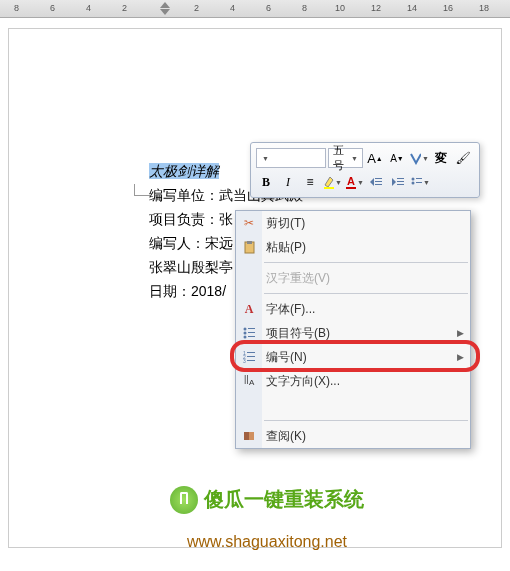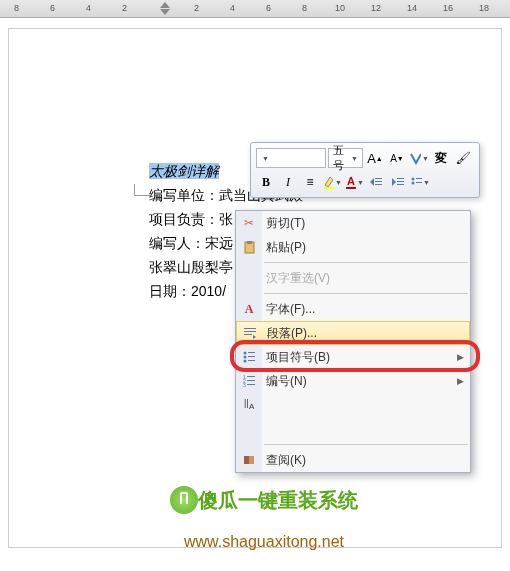--- a/index.html
+++ b/index.html
@@ -30,21 +30,21 @@
     .menu-item.highlighted-item { background: linear-gradient(#fef7d8, #fde8a8); border: 1px solid #e8c860; }
     .menu-icon { width: 18px; height: 18px; margin-right: 8px; display: flex; align-items: center; justify-content: center; font-size: 12px; }
     .menu-label { flex: 1; color: #333; }
     .menu-item.disabled .menu-label { color: #aaa; }
     .menu-arrow { font-size: 9px; color: #666; }
     .menu-sep { height: 1px; background: #c8ccd4; margin: 3px 2px 3px 28px; }
     
     .red-highlight { position: absolute; top: 340px; left: 230px; width: 250px; height: 32px; border: 4px solid #e03030; border-radius: 14px; z-index: 20; pointer-events: none; }
     
     .watermark { position: absolute; bottom: 20px; left: 170px; text-align: center; z-index: 30; }
-    .wm-logo { display: flex; align-items: center; }
+    .wm-logo { display: flex; align-items: flex-start; gap: 6px; }
     .wm-icon { width: 28px; height: 28px; background: radial-gradient(#a0e060, #60b030); border-radius: 50%; position: relative; }
     .wm-icon::before { content: ""; position: absolute; top: 6px; left: 10px; width: 4px; height: 10px; border: 2px solid #fff; border-radius: 2px 2px 0 0; border-bottom: none; }
     .wm-text { color: #58a818; font-size: 20px; font-weight: bold; }
     .wm-url { color: #a16207; font-size: 16px; margin-top: 19px; }
     
     svg { display: block; }
   </style>
 </head>
 <body>
 
@@ -69,21 +69,21 @@
 </div>
 
 <div class="page-area">
   <div class="cursor-mark"></div>
   <div class="doc-content">
     <div class="doc-line"><span class="highlighted">太极剑详解</span></div>
     <div class="doc-line"><span>编写单位：武当山真武殿</span></div>
     <div class="doc-line"><span>项目负责：张</span></div>
     <div class="doc-line"><span>编写人：宋远</span></div>
     <div class="doc-line"><span>张翠山殷梨亭</span></div>
-    <div class="doc-line"><span>日期：2010/</span></div>
+    <div class="doc-line"><span>日期：2018/</span></div>
   </div>
 </div>
 
 <div class="mini-toolbar">
   <div class="toolbar-row">
     <div class="font-combo font-name">
         <span></span>
         <span class="dropdown-arrow">▼</span>
       </div>
     <div class="font-combo font-size">
@@ -181,31 +181,20 @@
   <div class="menu-item disabled">
     <span class="menu-icon"></span>
     <span class="menu-label">汉字重选(V)</span>
   </div>
   <div class="menu-sep"></div>
   <div class="menu-item">
     <span class="menu-icon" style="color:#c03030;font-weight:bold;font-family:serif">
         <span>A</span>
       </span>
     <span class="menu-label">字体(F)...</span>
-  </div>
-  <div class="menu-item highlighted-item">
-    <span class="menu-icon">
-        <svg width="14" height="14">
-          <rect x="1" y="2" width="12" height="1" fill="#5a7aa8"></rect>
-          <rect x="1" y="5" width="12" height="1" fill="#5a7aa8"></rect>
-          <rect x="1" y="8" width="8" height="1" fill="#5a7aa8"></rect>
-          <path d="M10 9 L13 11 L10 13" fill="#5a7aa8"></path>
-        </svg>
-      </span>
-    <span class="menu-label">段落(P)...</span>
   </div>
   <div class="menu-item">
     <span class="menu-icon">
         <svg width="14" height="14">
           <circle cx="3" cy="3" r="1.5" fill="#5a7aa8"></circle>
           <circle cx="3" cy="7" r="1.5" fill="#5a7aa8"></circle>
           <circle cx="3" cy="11" r="1.5" fill="#5a7aa8"></circle>
           <rect x="6" y="2" width="7" height="1" fill="#5a7aa8"></rect>
           <rect x="6" y="6" width="7" height="1" fill="#5a7aa8"></rect>
           <rect x="6" y="10" width="7" height="1" fill="#5a7aa8"></rect>
@@ -228,20 +217,21 @@
     <span class="menu-label">编号(N)</span>
     <span class="menu-arrow">▶</span>
   </div>
   <div class="menu-item">
     <span class="menu-icon">
         <svg width="14" height="14">
           <text x="2" y="8" font-size="9" fill="#333">||</text>
           <text x="7" y="11" font-size="8" fill="#333">A</text>
         </svg>
       </span>
+    <span class="menu-label">文字方向(X)...</span>
   </div>
   <div class="menu-item">
     <span class="menu-icon"></span>
   </div>
   <div class="menu-sep"></div>
   <div class="menu-item">
     <span class="menu-icon">
         <svg width="14" height="14">
           <rect x="2" y="3" width="5" height="8" fill="#a06040"></rect>
           <rect x="7" y="3" width="5" height="8" fill="#d09060"></rect>

